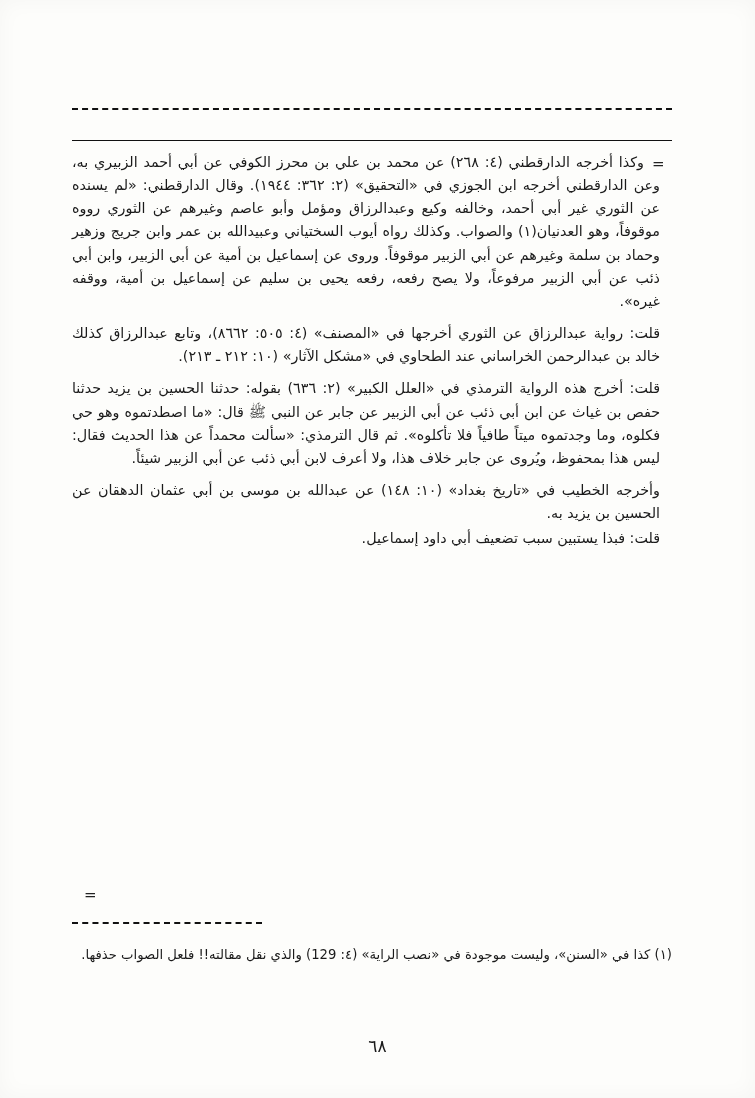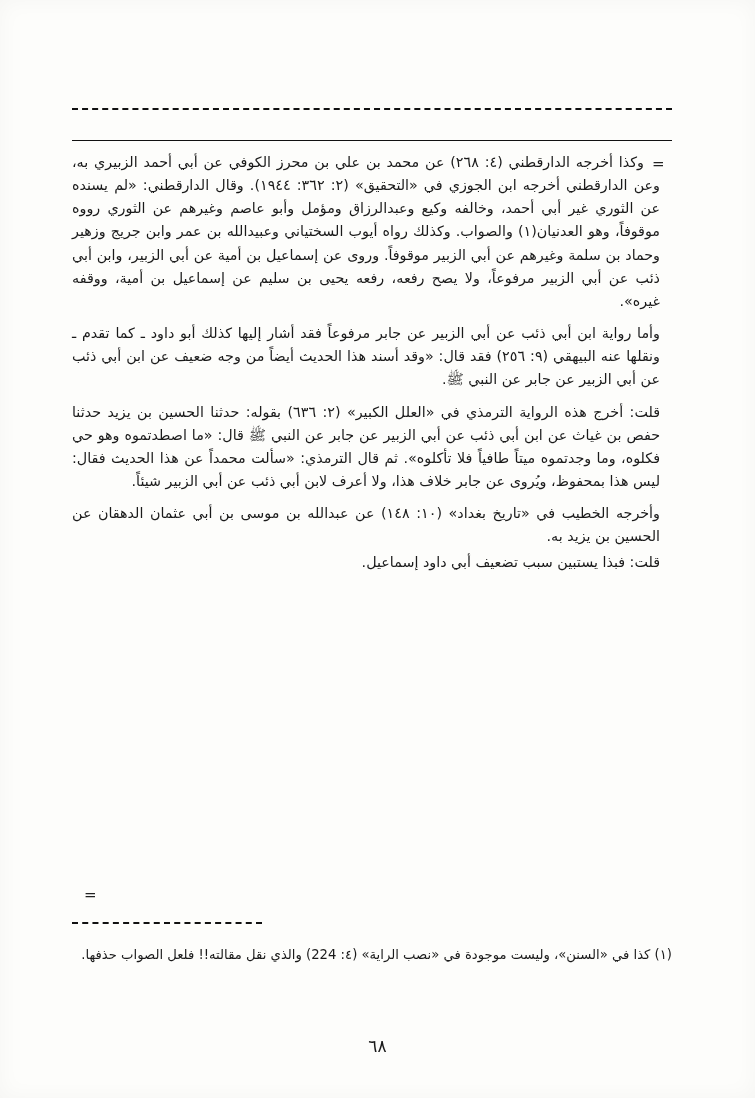--- a/index.html
+++ b/index.html
@@ -119,36 +119,36 @@
 
   <div class="marker-equals-top">=</div>
 
   <div class="content">
 
     <div class="top-dashes"></div>
     <div class="rule-solid"></div>
 
     <p class="para indent-first">وكذا أخرجه الدارقطني (٤: ٢٦٨) عن محمد بن علي بن محرز الكوفي عن أبي أحمد الزبيري به، وعن الدارقطني أخرجه ابن الجوزي في «التحقيق» (٢: ٣٦٢: ١٩٤٤). وقال الدارقطني: «لم يسنده عن الثوري غير أبي أحمد، وخالفه وكيع وعبدالرزاق ومؤمل وأبو عاصم وغيرهم عن الثوري رووه موقوفاً، وهو العدنيان(١) والصواب. وكذلك رواه أيوب السختياني وعبيدالله بن عمر وابن جريج وزهير وحماد بن سلمة وغيرهم عن أبي الزبير موقوفاً. وروى عن إسماعيل بن أمية عن أبي الزبير، وابن أبي ذئب عن أبي الزبير مرفوعاً، ولا يصح رفعه، رفعه يحيى بن سليم عن إسماعيل بن أمية، ووقفه غيره».</p>
 
+    <p class="para gap">قلت: رواية عبدالرزاق عن الثوري أخرجها في «المصنف» (٤: ٥٠٥: ٨٦٦٢)، وتابع عبدالرزاق كذلك خالد بن عبدالرحمن الخراساني عند الطحاوي في «مشكل الآثار» (١٠: ٢١٢ ـ ٢١٣).</p>
 
-    <p class="para gap">وأما رواية ابن أبي ذئب عن أبي الزبير عن جابر مرفوعاً فقد أشار إليها كذلك أبو داود ـ كما تقدم ـ ونقلها عنه البيهقي (٩: ٢٥٦) فقد قال: «وقد أسند هذا الحديث أيضاً من وجه ضعيف عن ابن أبي ذئب عن أبي الزبير عن جابر عن النبي ﷺ.</p>
 
     <p class="para gap">قلت: أخرج هذه الرواية الترمذي في «العلل الكبير» (٢: ٦٣٦) بقوله: حدثنا الحسين بن يزيد حدثنا حفص بن غياث عن ابن أبي ذئب عن أبي الزبير عن جابر عن النبي ﷺ قال: «ما اصطدتموه وهو حي فكلوه، وما وجدتموه ميتاً طافياً فلا تأكلوه». ثم قال الترمذي: «سألت محمداً عن هذا الحديث فقال: ليس هذا بمحفوظ، ويُروى عن جابر خلاف هذا، ولا أعرف لابن أبي ذئب عن أبي الزبير شيئاً.</p>
 
     <p class="para gap">وأخرجه الخطيب في «تاريخ بغداد» (١٠: ١٤٨) عن عبدالله بن موسى بن أبي عثمان الدهقان عن الحسين بن يزيد به.</p>
 
 
     <p class="para center-line">قلت: فبذا يستبين سبب تضعيف أبي داود إسماعيل.</p>
 
   </div>
 
   <div class="marker-equals-bottom">=</div>
 
   <div class="foot-dashes"></div>
 
   <div class="footnote">
     <span>(١)</span>
-    <span>كذا في «السنن»، وليست موجودة في «نصب الراية» (٤: 224) والذي نقل مقالته!! فلعل الصواب حذفها.</span>
+    <span>كذا في «السنن»، وليست موجودة في «نصب الراية» (٤: 129) والذي نقل مقالته!! فلعل الصواب حذفها.</span>
   </div>
 
   <div class="page-number">٦٨</div>
 
 </div>
 
 </body></html>

